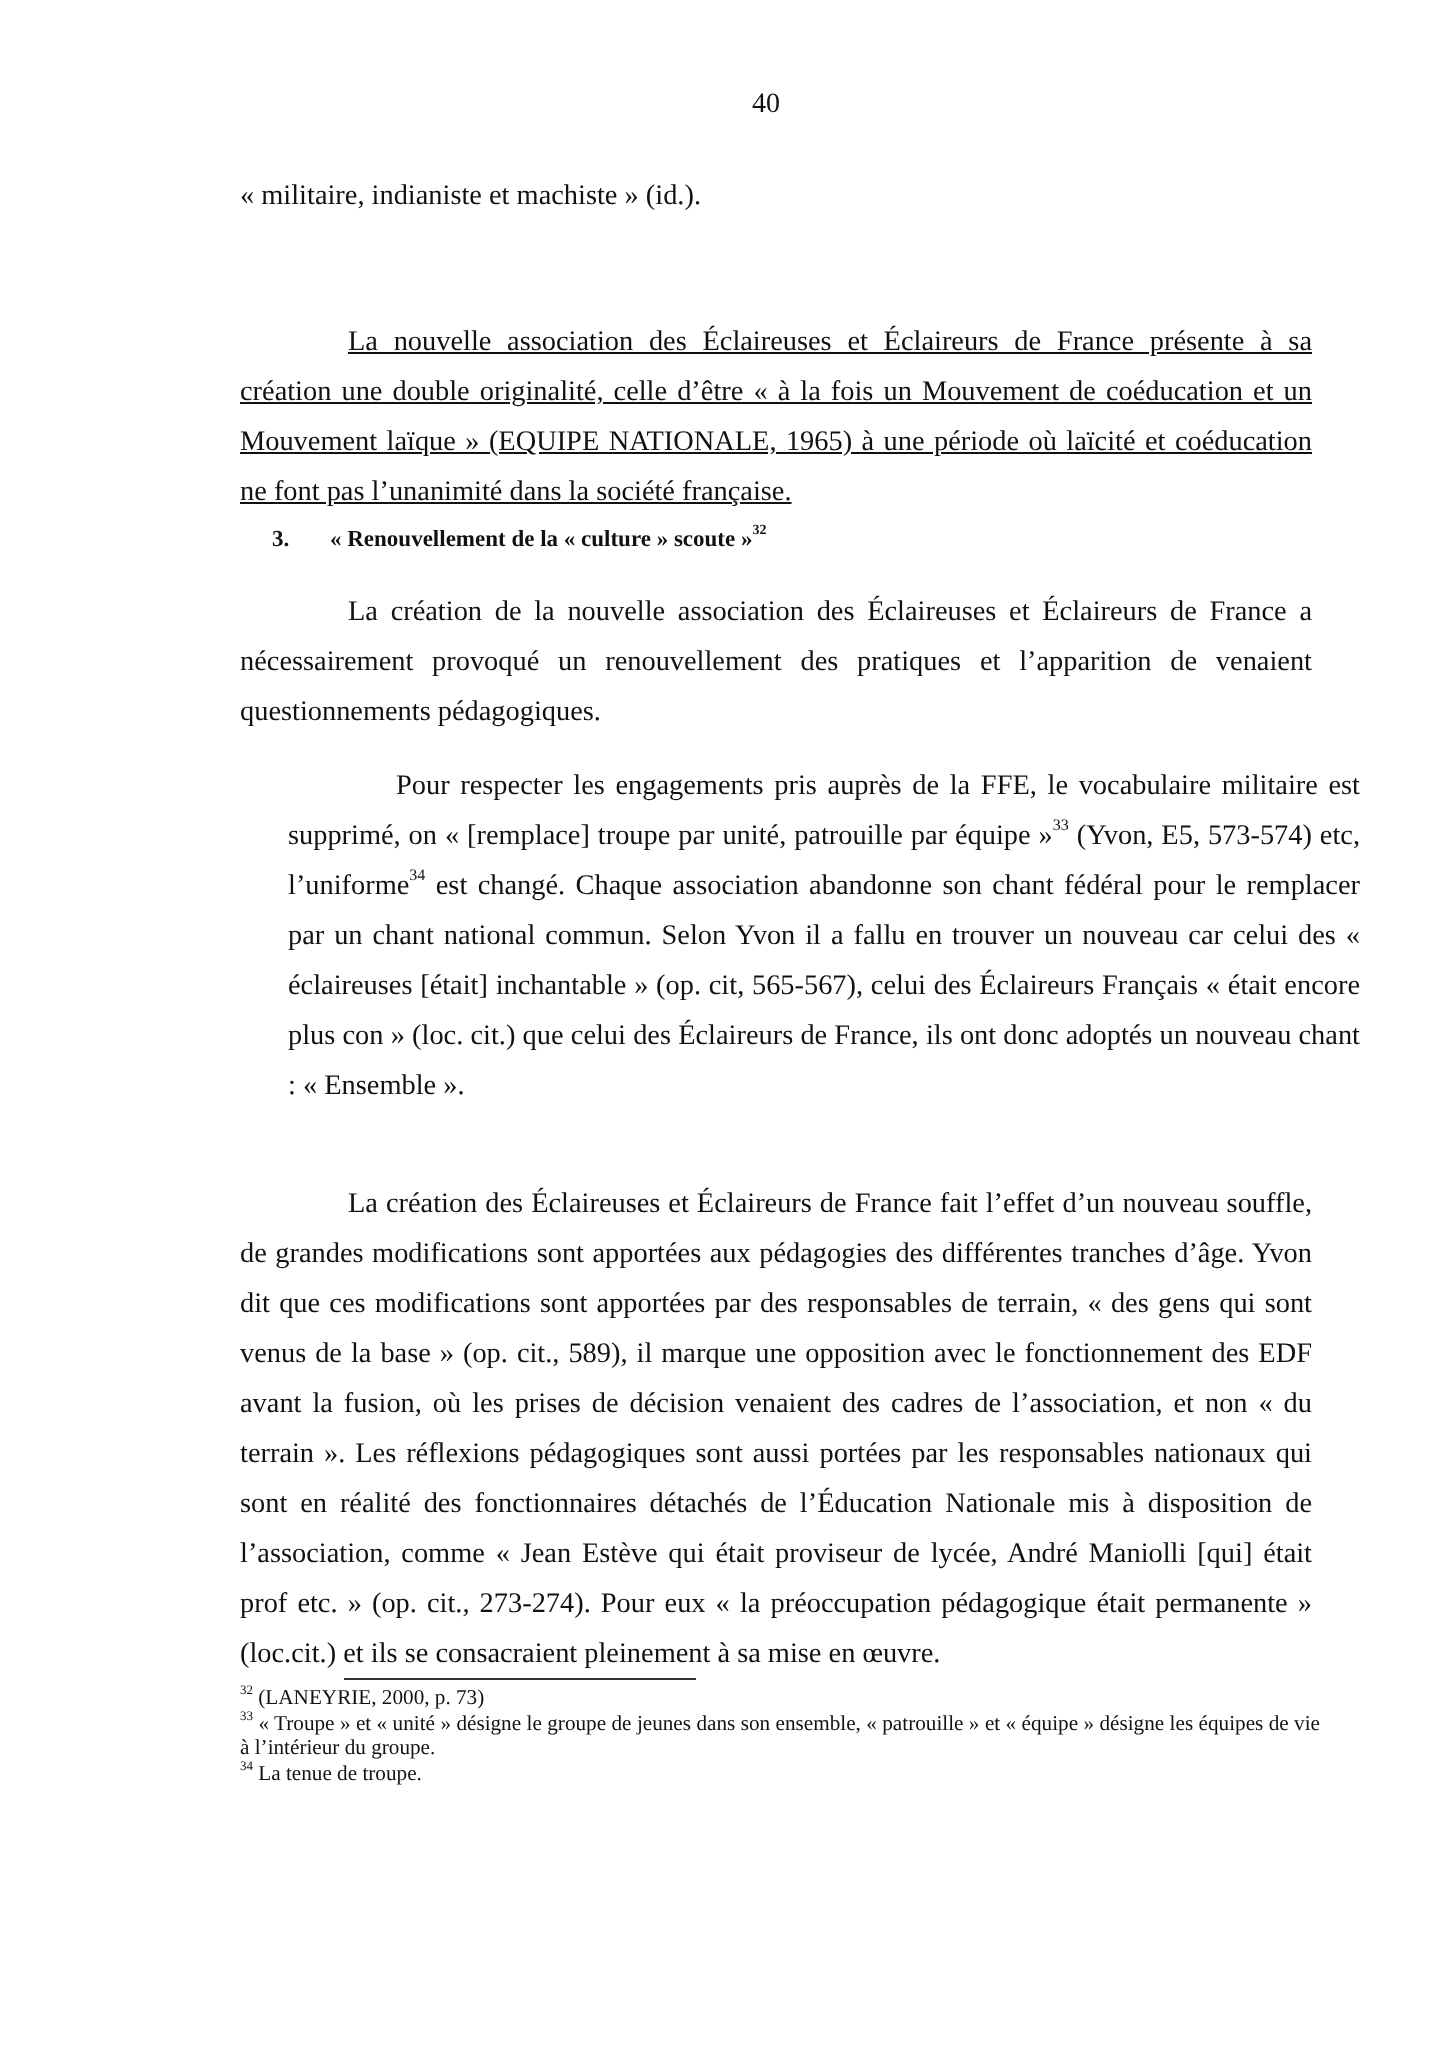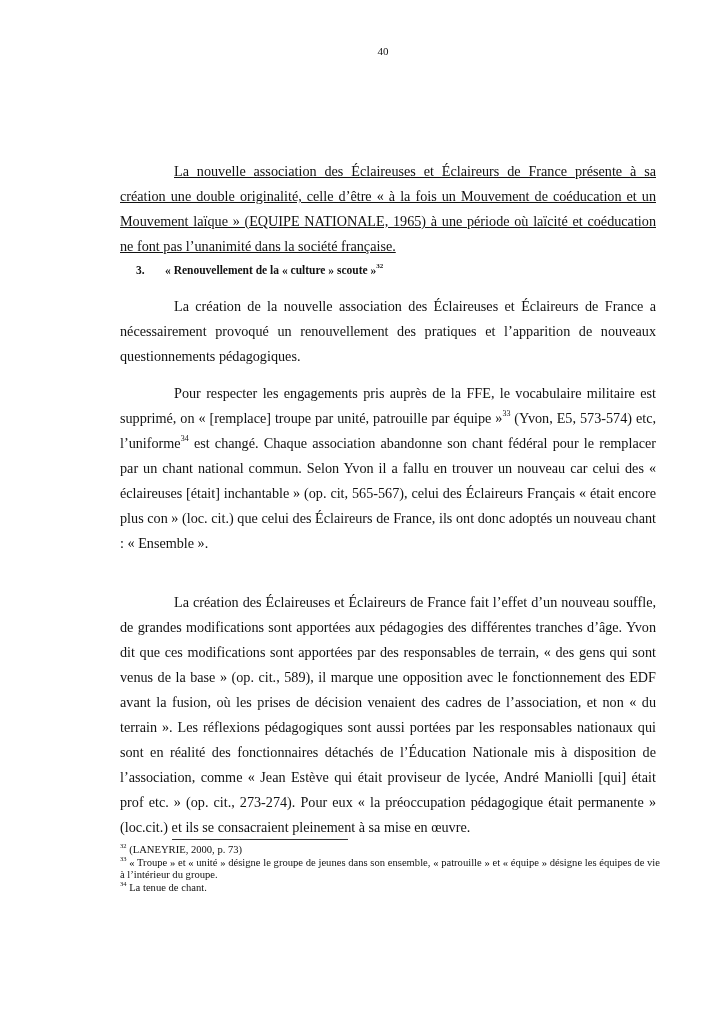--- a/index.html
+++ b/index.html
@@ -14,21 +14,21 @@
       overflow: hidden;
       font-family: "Liberation Serif", "DejaVu Serif", serif;
       color: #111111;
     }
     .page-number {
       position: absolute;
       top: 45px;
       left: 0;
       width: 724px;
       text-align: center;
-      font-size: 11px;
+      font-size: 14px;
       padding-left: 42px;
       box-sizing: border-box;
     }
     .body-text {
       position: absolute;
       left: 120px;
       width: 536px;
       font-size: 14.2px;
       line-height: 25px;
       text-align: justify;
@@ -92,44 +92,45 @@
     }
   </style>
 </head>
 <body>
 
 <div>
 
   <div class="page-number">40</div>
 
   <div class="body-text" style="top: 86px;">
+    <p>« militaire, indianiste et machiste » (id.).</p>
   </div>
 
   <div class="body-text" style="top: 159px; text-decoration: underline;">
     <p class="indent">La nouvelle association des Éclaireuses et Éclaireurs de France présente à sa création une double originalité, celle d’être « à la fois un Mouvement de coéducation et un Mouvement laïque » (EQUIPE NATIONALE, 1965) à une période où laïcité et coéducation ne font pas l’unanimité dans la société française.</p>
   </div>
 
   <div class="heading">
     <span class="num">3.</span><span>« Renouvellement de la « culture » scoute »</span><sup>32</sup>
   </div>
 
   <div class="body-text" style="top: 294px;">
-    <p class="indent">La création de la nouvelle association des Éclaireuses et Éclaireurs de France a nécessairement provoqué un renouvellement des pratiques et l’apparition de nouveaux questionnements pédagogiques.</p>
+    <p class="indent">La création de la nouvelle association des Éclaireuses et Éclaireurs de France a nécessairement provoqué un renouvellement des pratiques et l’apparition de venaient questionnements pédagogiques.</p>
   </div>
 
-  <div class="body-text" style="top: 381px;">
+  <div class="body-text" style="top: 381px; margin-left: 24px;">
     <p class="indent">
       <span>Pour respecter les engagements pris auprès de la FFE, le vocabulaire militaire est supprimé, on « [remplace] troupe par unité, patrouille par équipe »</span><sup>33</sup><span> (Yvon, E5, 573-574) etc, l’uniforme</span><sup>34</sup><span> est changé. Chaque association abandonne son chant fédéral pour le remplacer par un chant national commun. Selon Yvon il a fallu en trouver un nouveau car celui des « éclaireuses [était] inchantable » (op. cit, 565-567), celui des Éclaireurs Français « était encore plus con » (loc. cit.) que celui des Éclaireurs de France, ils ont donc adoptés un nouveau chant : « Ensemble ».</span>
     </p>
   </div>
 
   <div class="body-text" style="top: 590px;">
     <p class="indent">La création des Éclaireuses et Éclaireurs de France fait l’effet d’un nouveau souffle, de grandes modifications sont apportées aux pédagogies des différentes tranches d’âge. Yvon dit que ces modifications sont apportées par des responsables de terrain, « des gens qui sont venus de la base » (op. cit., 589), il marque une opposition avec le fonctionnement des EDF avant la fusion, où les prises de décision venaient des cadres de l’association, et non « du terrain ». Les réflexions pédagogiques sont aussi portées par les responsables nationaux qui sont en réalité des fonctionnaires détachés de l’Éducation Nationale mis à disposition de l’association, comme « Jean Estève qui était proviseur de lycée, André Maniolli [qui] était prof etc. » (op. cit., 273-274). Pour eux « la préoccupation pédagogique était permanente » (loc.cit.) et ils se consacraient pleinement à sa mise en œuvre.</p>
   </div>
 
   <div class="footnote-rule"></div>
   <div class="footnotes">
     <p><sup>32</sup><span> (LANEYRIE, 2000, p. 73)</span></p>
     <p style="text-align: justify;"><sup>33</sup><span> « Troupe » et « unité » désigne le groupe de jeunes dans son ensemble, « patrouille » et « équipe » désigne les équipes de vie à l’intérieur du groupe.</span></p>
-    <p><sup>34</sup><span> La tenue de chant.</span></p>
+    <p><sup>34</sup><span> La tenue de troupe.</span></p>
   </div>
 
 </div>
 
 </body></html>

